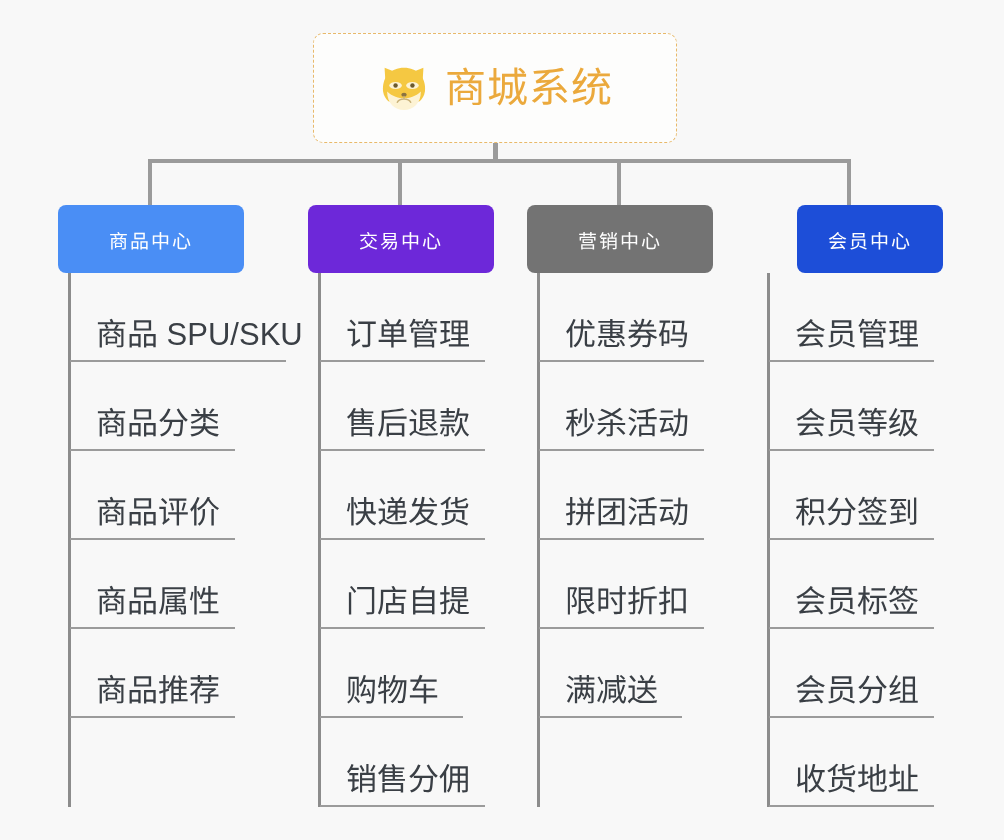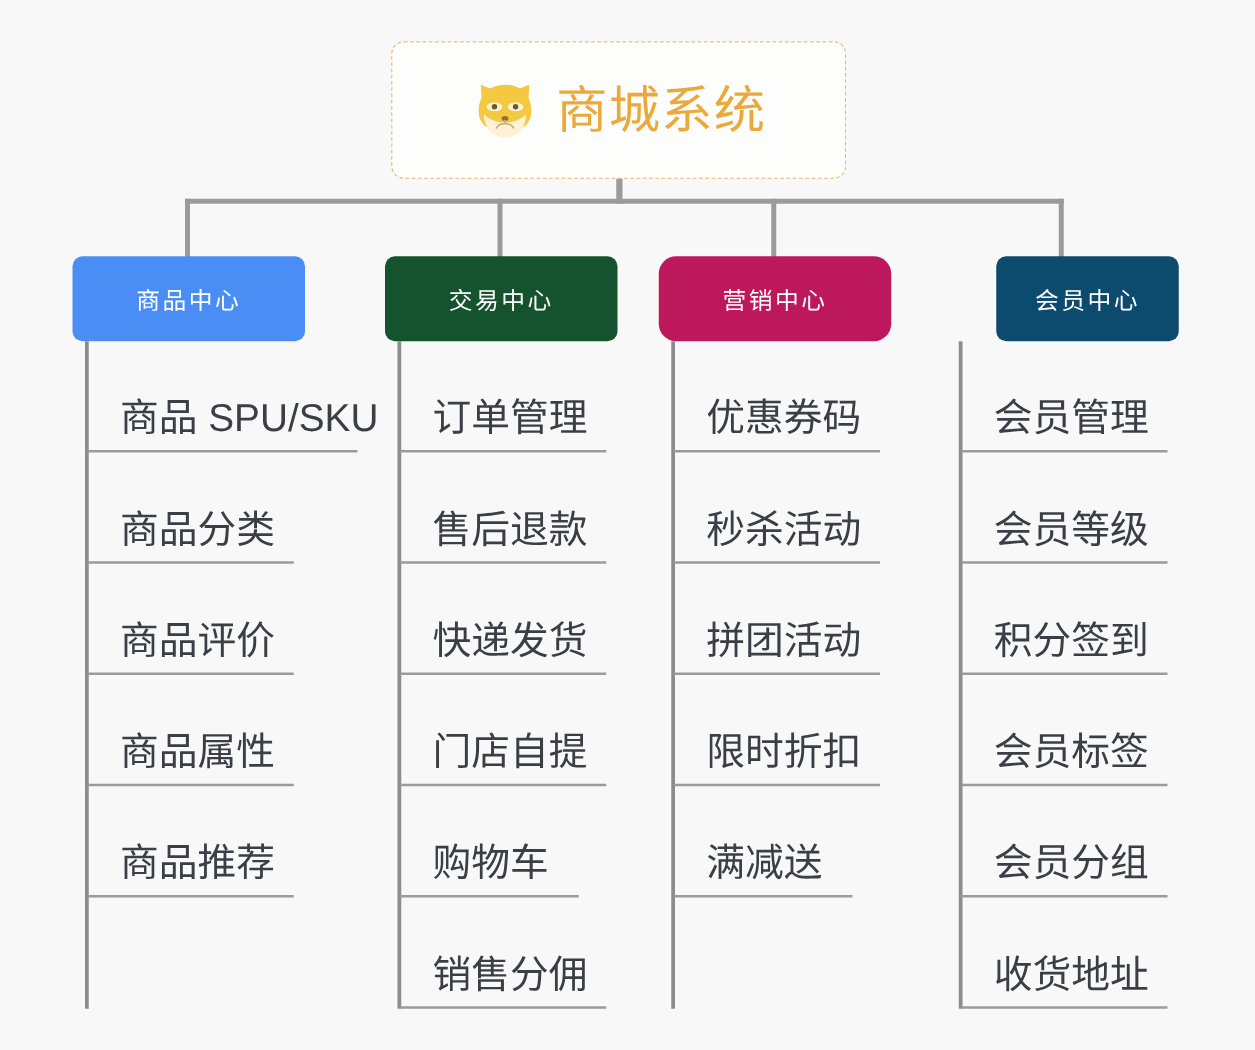--- a/index.html
+++ b/index.html
@@ -180,21 +180,21 @@
         <span class="leaf-rule" style="width:165px;"></span>
       </div>
       <div class="leaf">
         <span class="leaf-label">商品推荐</span>
         <span class="leaf-rule" style="width:165px;"></span>
       </div>
     </div>
   </div>
 
   <div class="column" style="left:308px; width:186px;">
-    <div class="col-head" style="background:#14532d;">
+    <div class="col-head" style="background:#6d28d9;">
       <span>交易中心</span>
     </div>
     <div class="col-body">
       <div class="spine" style="height:534px;"></div>
       <div class="leaf">
         <span class="leaf-label">订单管理</span>
         <span class="leaf-rule" style="width:165px;"></span>
       </div>
       <div class="leaf">
         <span class="leaf-label">售后退款</span>
@@ -213,21 +213,21 @@
         <span class="leaf-rule" style="width:143px;"></span>
       </div>
       <div class="leaf">
         <span class="leaf-label">销售分佣</span>
         <span class="leaf-rule" style="width:165px;"></span>
       </div>
     </div>
   </div>
 
   <div class="column" style="left:527px; width:186px;">
-    <div class="col-head" style="background:#be185d;border-radius:14px;">
+    <div class="col-head" style="background:#737373;">
       <span>营销中心</span>
     </div>
     <div class="col-body">
       <div class="spine" style="height:534px;"></div>
       <div class="leaf">
         <span class="leaf-label">优惠券码</span>
         <span class="leaf-rule" style="width:165px;"></span>
       </div>
       <div class="leaf">
         <span class="leaf-label">秒杀活动</span>
@@ -242,21 +242,21 @@
         <span class="leaf-rule" style="width:165px;"></span>
       </div>
       <div class="leaf">
         <span class="leaf-label">满减送</span>
         <span class="leaf-rule" style="width:143px;"></span>
       </div>
     </div>
   </div>
 
   <div class="column" style="left:757px; width:186px;">
-    <div class="col-head" style="background:#0c4a6e;margin-left:40px;">
+    <div class="col-head" style="background:#1d4ed8;margin-left:40px;">
       <span>会员中心</span>
     </div>
     <div class="col-body">
       <div class="spine" style="height:534px;"></div>
       <div class="leaf">
         <span class="leaf-label">会员管理</span>
         <span class="leaf-rule" style="width:165px;"></span>
       </div>
       <div class="leaf">
         <span class="leaf-label">会员等级</span>

